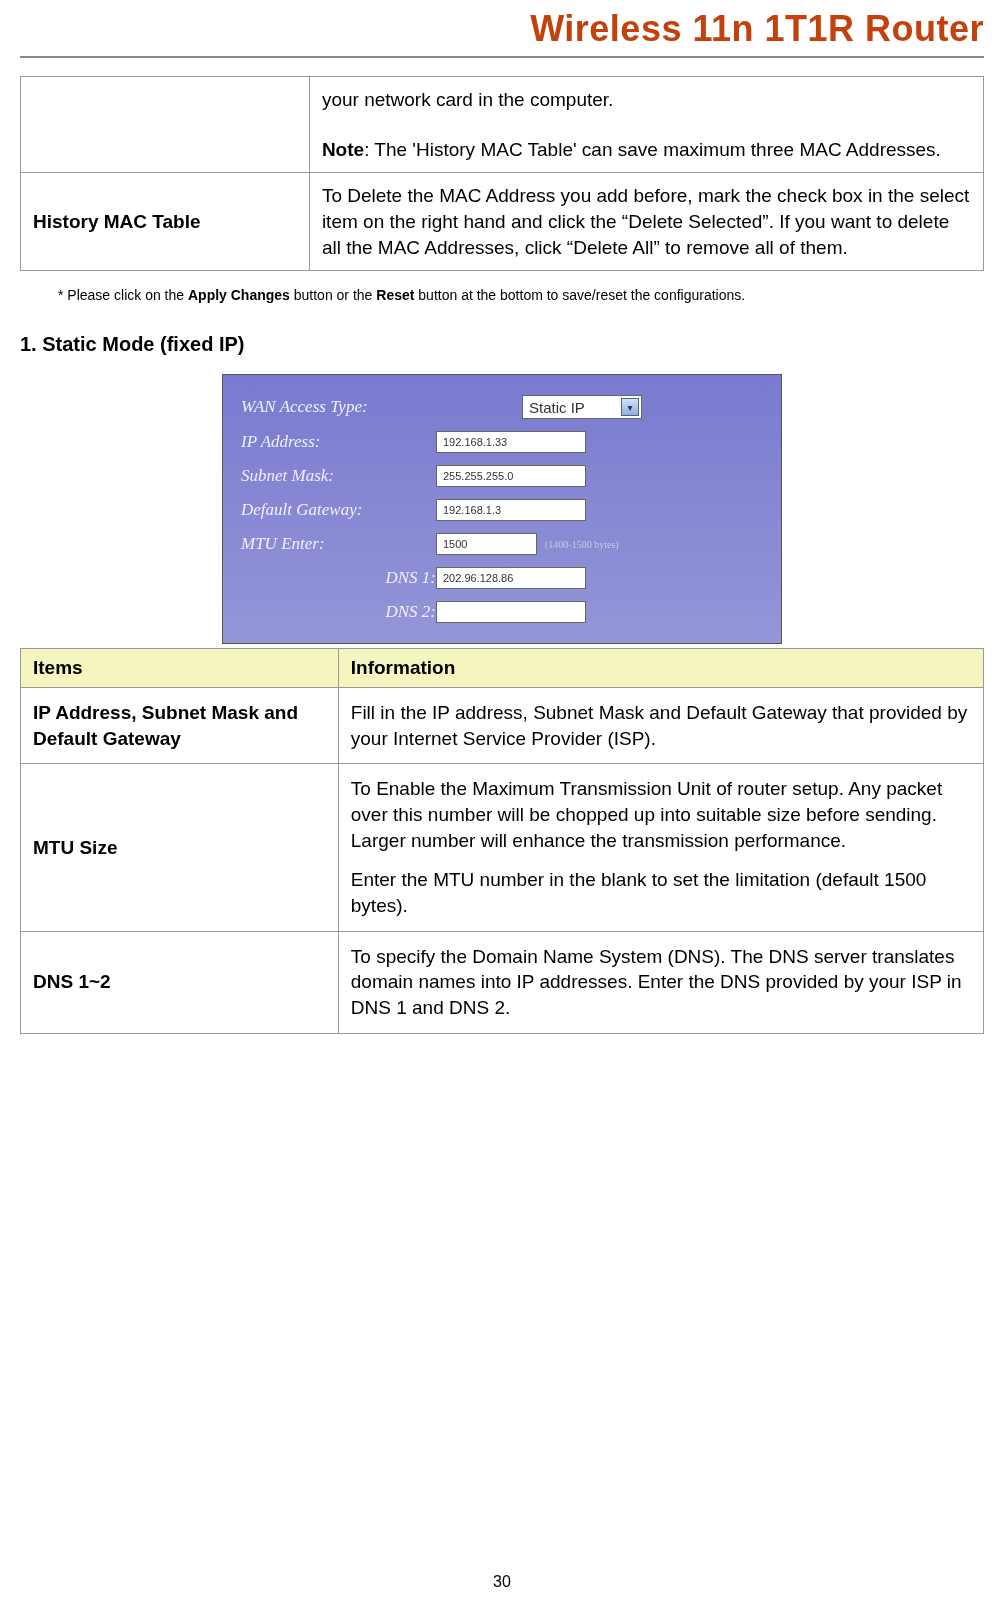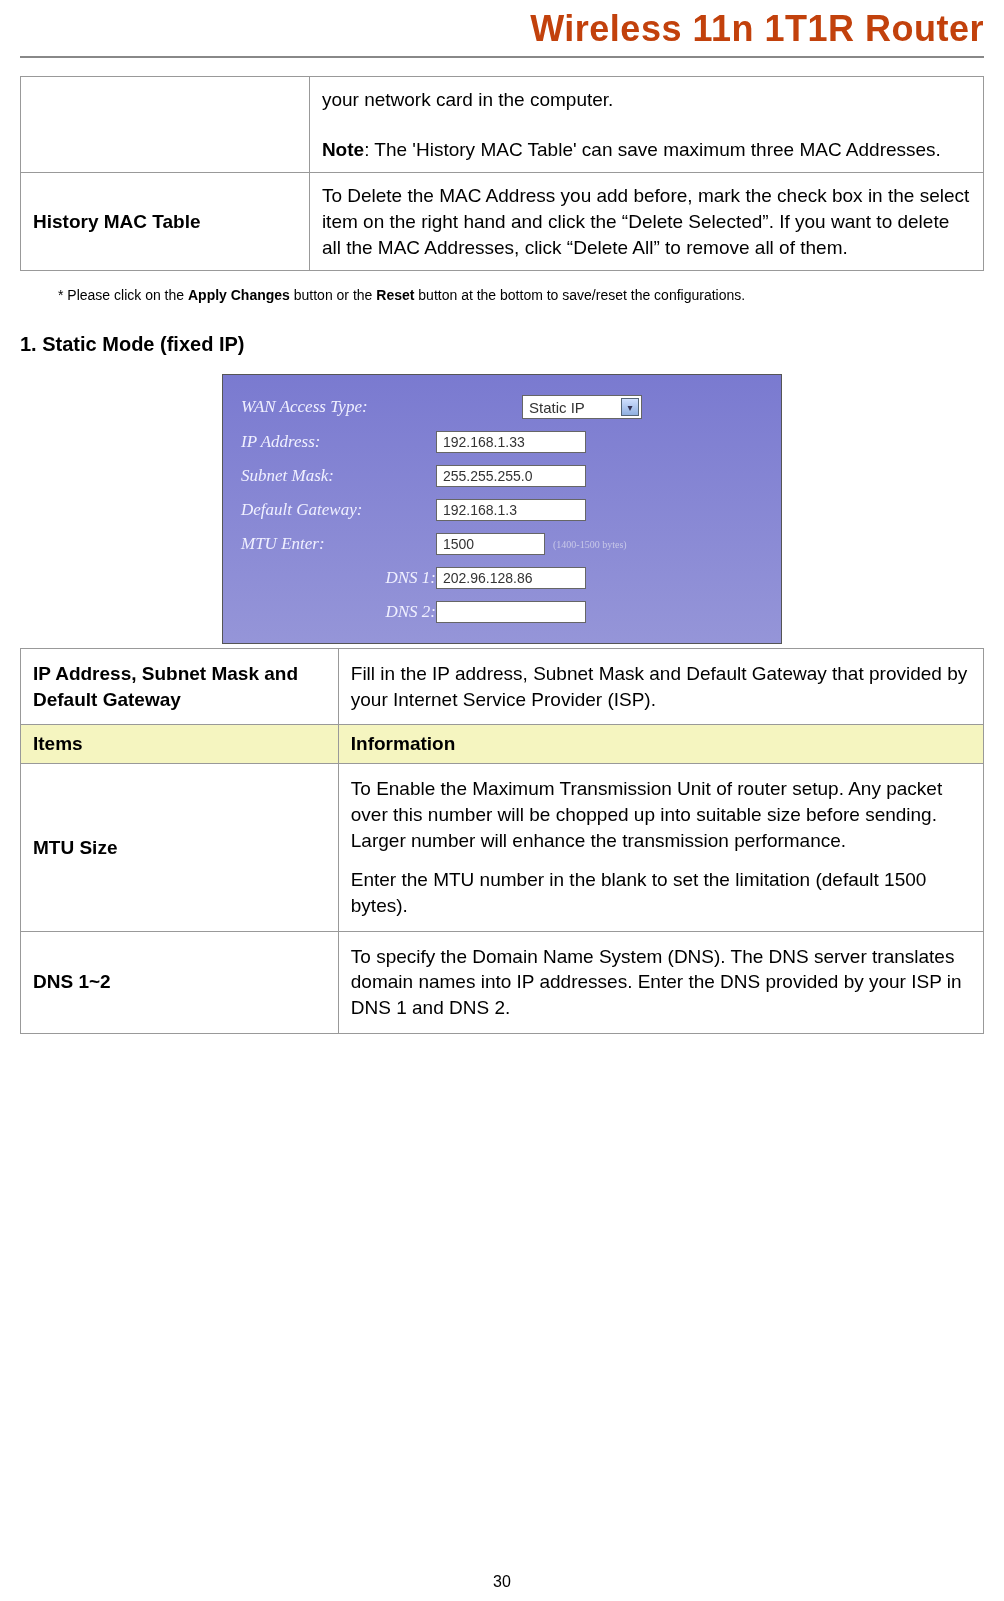--- a/index.html
+++ b/index.html
@@ -79,21 +79,21 @@
       width: 195px;
       font-style: italic;
       filter: blur(0.5px);
     }
     .sc-indent { padding-left: 20px; text-align: right; }
     .sc-input {
       background: #fff;
       color: #333;
       border: 1px solid #666;
       padding: 2px 6px;
-      font-size: 14px;
+      font-size: 11px;
       width: 150px;
       height: 22px;
       font-family: Arial, sans-serif;
     }
     .sc-select {
       background: #fff;
       color: #333;
       border: 1px solid #666;
       padding: 1px 2px 1px 6px;
       font-size: 15px;
@@ -203,43 +203,43 @@
     <div class="sc-row">
       <span class="sc-label">Subnet Mask:</span>
       <input class="sc-input" value="255.255.255.0" style="">
     </div>
     <div class="sc-row">
       <span class="sc-label">Default Gateway:</span>
       <input class="sc-input" value="192.168.1.3" style="">
     </div>
     <div class="sc-row">
       <span class="sc-label">MTU Enter:</span>
-      <input class="sc-input" style="width: 109px;" value="1500">
+      <input class="sc-input" style="width: 101px;" value="1500">
       <span class="sc-hint">(1400-1500 bytes)</span>
     </div>
     <div class="sc-row">
       <span class="sc-label sc-indent">DNS 1:</span>
       <input class="sc-input" value="202.96.128.86" style="">
     </div>
     <div class="sc-row">
       <span class="sc-label sc-indent">DNS 2:</span>
       <input class="sc-input" value="" style="">
     </div>
   </div>
 </div>
 
 <table class="items-table">
   <tbody>
       <tr>
+    <th>Items</th>
+    <th>Information</th>
+  </tr>
+  <tr>
     <td>IP Address, Subnet Mask and Default Gateway</td>
     <td>Fill in the IP address, Subnet Mask and Default Gateway that provided by your Internet Service Provider (ISP).</td>
-  </tr>
-  <tr>
-    <th>Items</th>
-    <th>Information</th>
   </tr>
   <tr>
     <td>MTU Size</td>
     <td>
       <div class="desc-para">To Enable the Maximum Transmission Unit of router setup. Any packet over this number will be chopped up into suitable size before sending. Larger number will enhance the transmission performance.</div>
       <div class="desc-para">Enter the MTU number in the blank to set the limitation (default 1500 bytes).</div>
     </td>
   </tr>
   <tr>
     <td>DNS 1~2</td>

